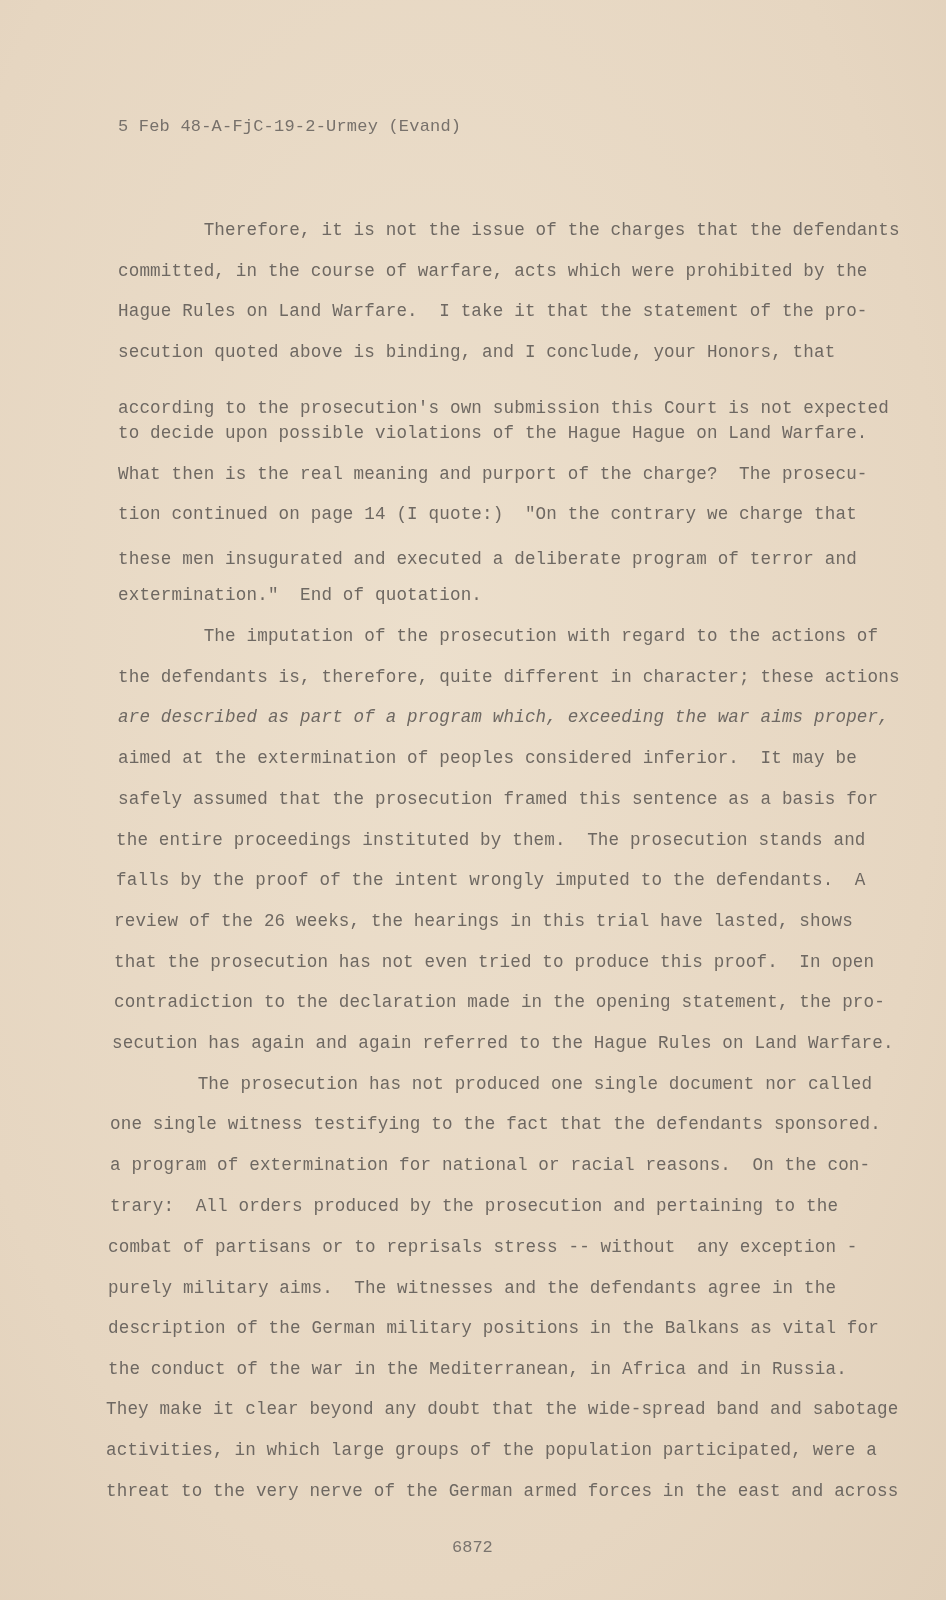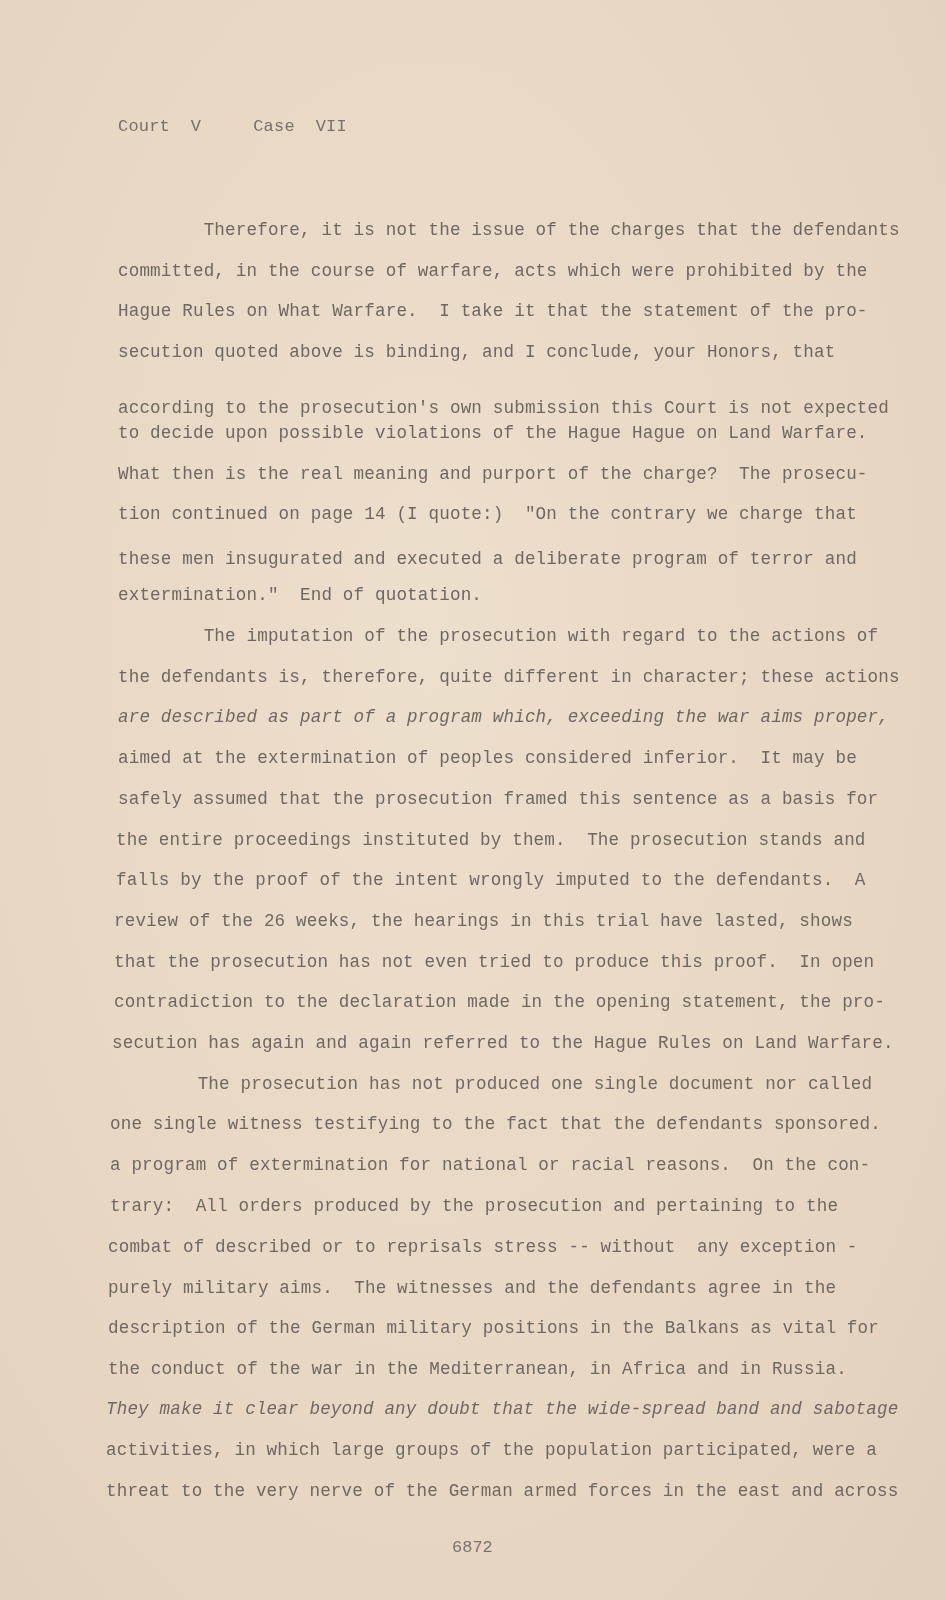--- a/index.html
+++ b/index.html
@@ -41,27 +41,27 @@
       top: 1538px;
       font-size: 17px;
       color: #7a746e;
     }
   </style>
 </head>
 <body>
 
 <div class="page">
   <div class="header">
-    <span class="header-line">Court  V     Case  VII</span>
+    <span class="header-line">5 Feb 48-A-FjC-19-2-Urmey (Evand)</span>
   </div>
 
   <div id="body-text">
       <div class="line" style="left: 118px; top: 220px;">        Therefore, it is not the issue of the charges that the defendants</div>
       <div class="line" style="left: 118px; top: 261px;">committed, in the course of warfare, acts which were prohibited by the</div>
-      <div class="line" style="left: 118px; top: 301px;">Hague Rules on What Warfare.  I take it that the statement of the pro-</div>
+      <div class="line" style="left: 118px; top: 301px;">Hague Rules on Land Warfare.  I take it that the statement of the pro-</div>
       <div class="line" style="left: 118px; top: 342px;">secution quoted above is binding, and I conclude, your Honors, that</div>
       <div class="line" style="left: 118px; top: 398px;">according to the prosecution's own submission this Court is not expected</div>
       <div class="line" style="left: 118px; top: 423px;">to decide upon possible violations of the Hague Hague on Land Warfare.</div>
       <div class="line" style="left: 118px; top: 464px;">What then is the real meaning and purport of the charge?  The prosecu-</div>
       <div class="line" style="left: 118px; top: 504px;">tion continued on page 14 (I quote:)  "On the contrary we charge that</div>
       <div class="line" style="left: 118px; top: 549px;">these men insugurated and executed a deliberate program of terror and</div>
       <div class="line" style="left: 118px; top: 585px;">extermination."  End of quotation.</div>
       <div class="line" style="left: 118px; top: 626px;">        The imputation of the prosecution with regard to the actions of</div>
       <div class="line" style="left: 118px; top: 667px;">the defendants is, therefore, quite different in character; these actions</div>
       <div class="line" style="left: 118px; top: 707px; font-style: italic;">are described as part of a program which, exceeding the war aims proper,</div>
@@ -70,23 +70,23 @@
       <div class="line" style="left: 116px; top: 830px;">the entire proceedings instituted by them.  The prosecution stands and</div>
       <div class="line" style="left: 116px; top: 870px;">falls by the proof of the intent wrongly imputed to the defendants.  A</div>
       <div class="line" style="left: 114px; top: 911px;">review of the 26 weeks, the hearings in this trial have lasted, shows</div>
       <div class="line" style="left: 114px; top: 952px;">that the prosecution has not even tried to produce this proof.  In open</div>
       <div class="line" style="left: 114px; top: 992px;">contradiction to the declaration made in the opening statement, the pro-</div>
       <div class="line" style="left: 112px; top: 1033px;">secution has again and again referred to the Hague Rules on Land Warfare.</div>
       <div class="line" style="left: 112px; top: 1074px;">        The prosecution has not produced one single document nor called</div>
       <div class="line" style="left: 110px; top: 1114px;">one single witness testifying to the fact that the defendants sponsored.</div>
       <div class="line" style="left: 110px; top: 1155px;">a program of extermination for national or racial reasons.  On the con-</div>
       <div class="line" style="left: 110px; top: 1196px;">trary:  All orders produced by the prosecution and pertaining to the</div>
-      <div class="line" style="left: 108px; top: 1237px;">combat of described or to reprisals stress -- without  any exception -</div>
+      <div class="line" style="left: 108px; top: 1237px;">combat of partisans or to reprisals stress -- without  any exception -</div>
       <div class="line" style="left: 108px; top: 1278px;">purely military aims.  The witnesses and the defendants agree in the</div>
       <div class="line" style="left: 108px; top: 1318px;">description of the German military positions in the Balkans as vital for</div>
       <div class="line" style="left: 108px; top: 1359px;">the conduct of the war in the Mediterranean, in Africa and in Russia.</div>
-      <div class="line" style="left: 106px; top: 1399px; font-style: italic;">They make it clear beyond any doubt that the wide-spread band and sabotage</div>
+      <div class="line" style="left: 106px; top: 1399px;">They make it clear beyond any doubt that the wide-spread band and sabotage</div>
       <div class="line" style="left: 106px; top: 1440px;">activities, in which large groups of the population participated, were a</div>
       <div class="line" style="left: 106px; top: 1481px;">threat to the very nerve of the German armed forces in the east and across</div>
     </div>
 
   <div class="page-number">6872</div>
 </div>
 
 </body></html>

